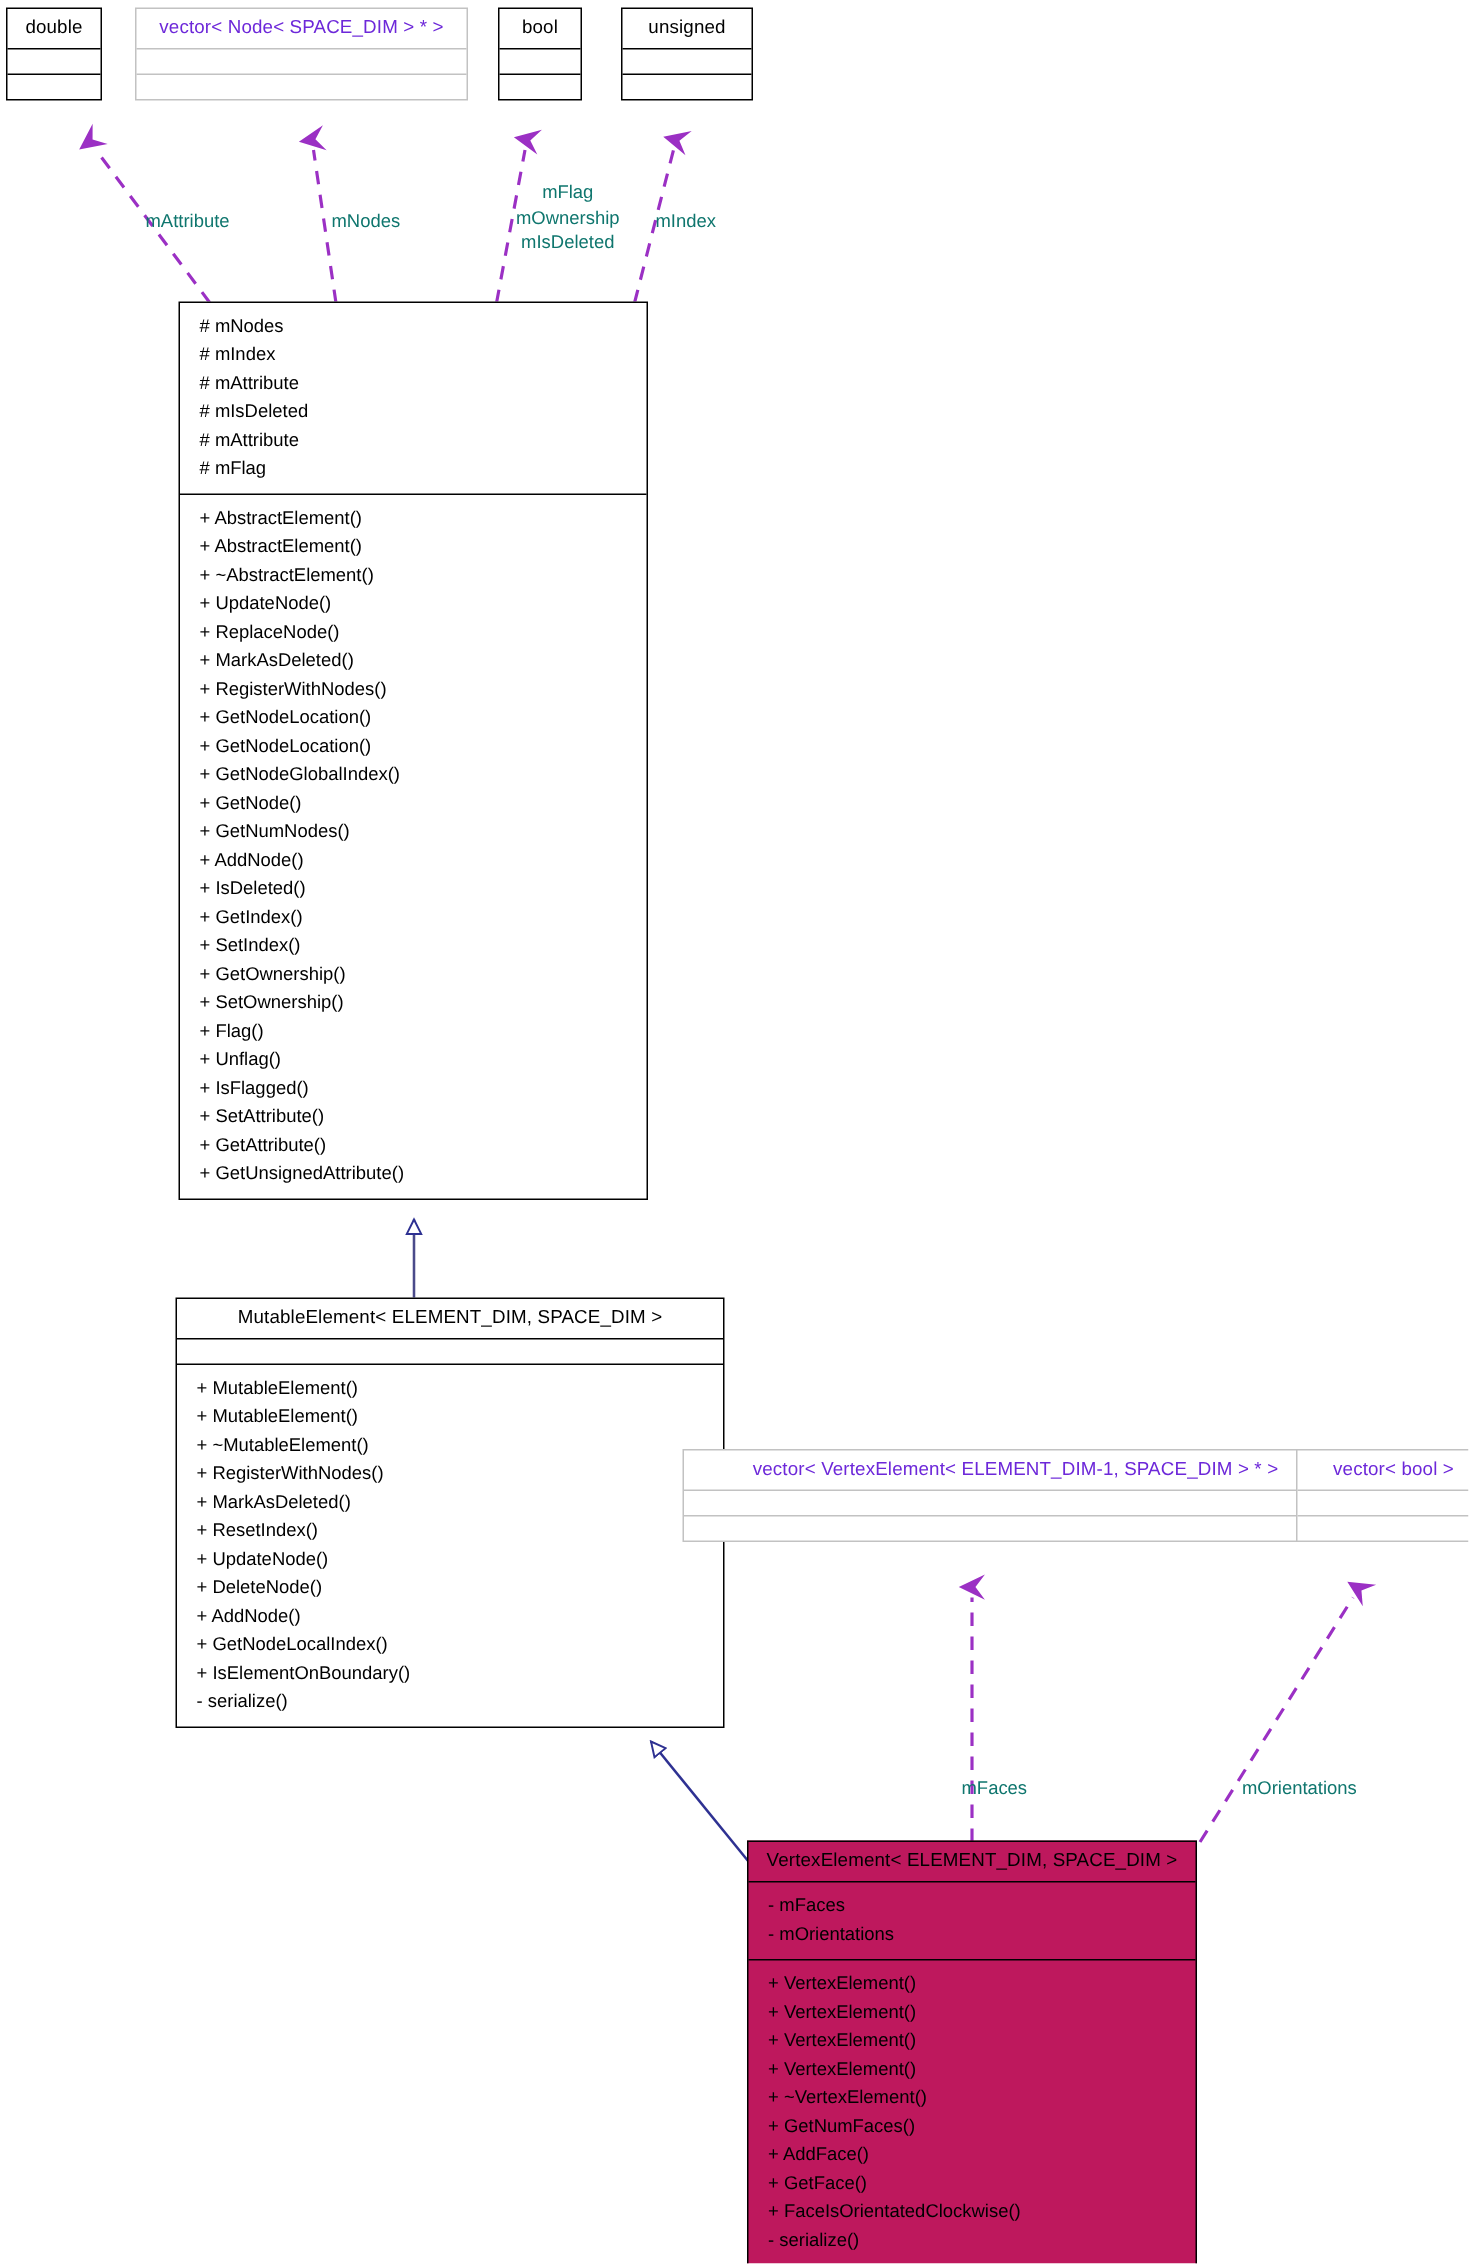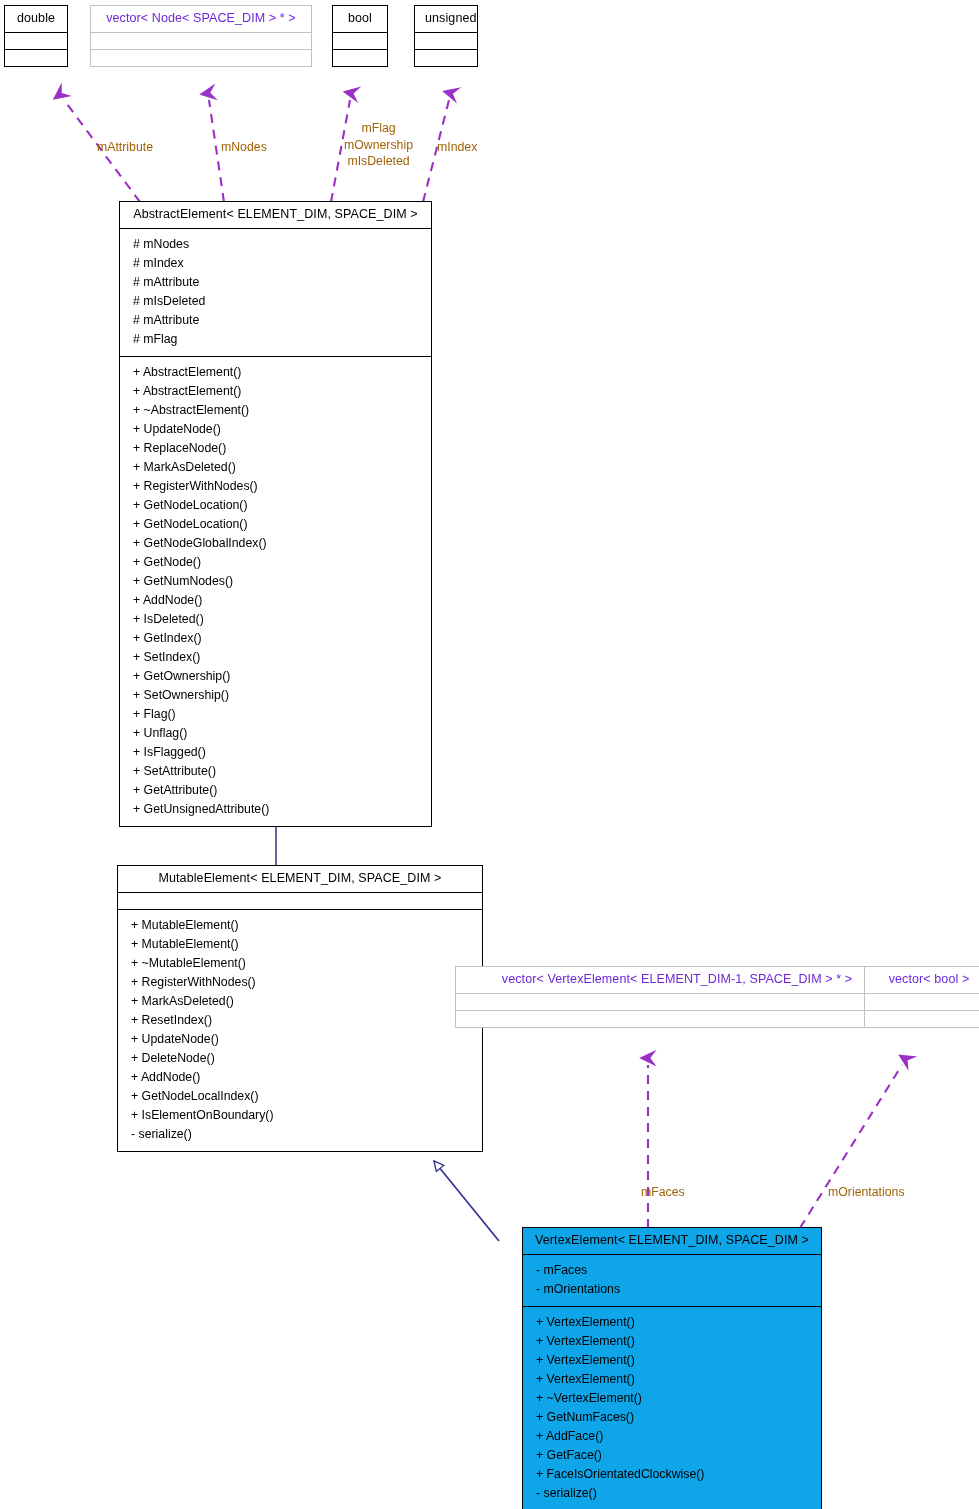--- a/index.html
+++ b/index.html
@@ -76,32 +76,31 @@
   .node.light .compartment + .compartment {
     border-top: 1.1px solid #c2c2c2;
   }
   .node.light .title {
     color: #6d28d9;
   }
 
   
   .node.filled {
     border: 1.4px solid #000000;
-    background: #0ea5e9;
-    margin-left: 24px;
+    background: #be185d;
   }
   .node.filled .compartment + .compartment {
     border-top: 1.4px solid #000000;
   }
 
   .edge-label {
     position: absolute;
     font-family: "Liberation Sans", sans-serif;
     font-size: 12.3px;
-    color: #a16207;
+    color: #0f766e;
     white-space: nowrap;
     line-height: 1.35;
   }
   .edge-label.multi {
     text-align: center;
   }
 </style>
 </head>
 <body>
 
@@ -177,28 +176,27 @@
     <div class="compartment members empty"></div>
     <div class="compartment members empty"></div>
   </div>
 
   <div class="node plain" style="left:332px; top:5px; width:56px;">
     <div class="compartment title">bool</div>
     <div class="compartment members empty"></div>
     <div class="compartment members empty"></div>
   </div>
 
-  <div class="node plain" style="left:414px; top:5px; width:64px;">
+  <div class="node plain" style="left:414px; top:5px; width:88px;">
     <div class="compartment title">unsigned</div>
     <div class="compartment members empty"></div>
     <div class="compartment members empty"></div>
   </div>
 
   <div class="node plain" style="left:119px; top:201px; width:313px;">
-    <div class="compartment title">AbstractElement&lt; ELEMENT_DIM, SPACE_DIM &gt;</div>
     <div class="compartment members">
         <div class="row"># mNodes</div>
         <div class="row"># mIndex</div>
         <div class="row"># mAttribute</div>
         <div class="row"># mIsDeleted</div>
         <div class="row"># mAttribute</div>
         <div class="row"># mFlag</div>
       </div>
     <div class="compartment members">
         <div class="row">+ AbstractElement()</div>

